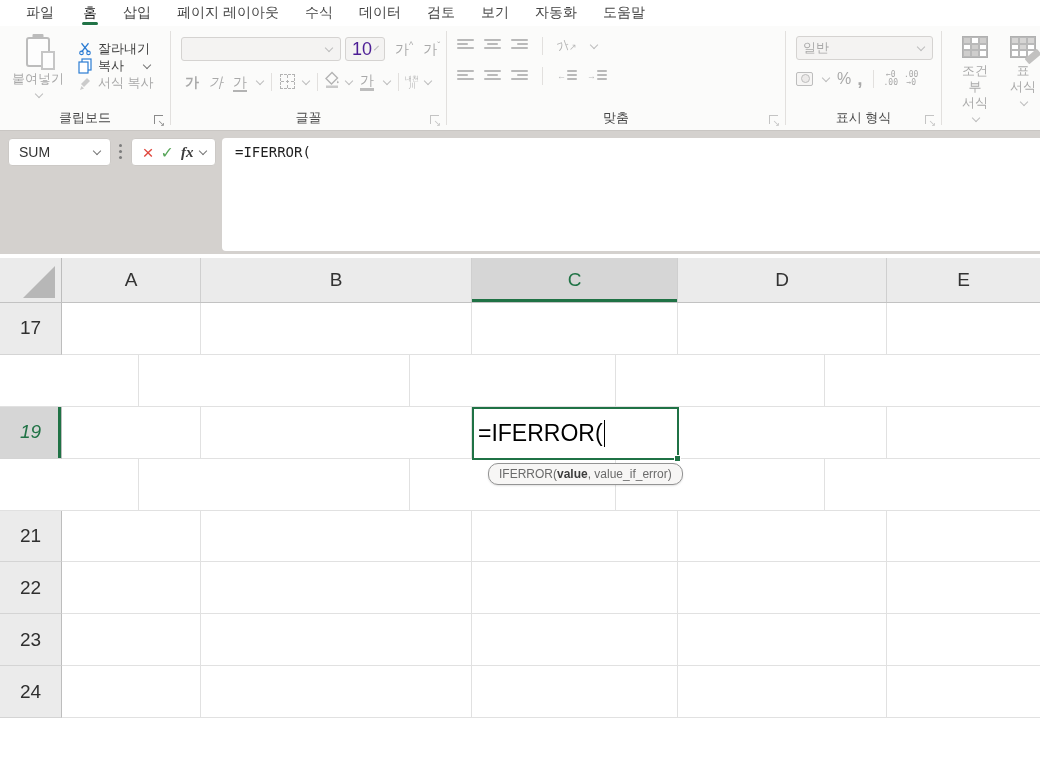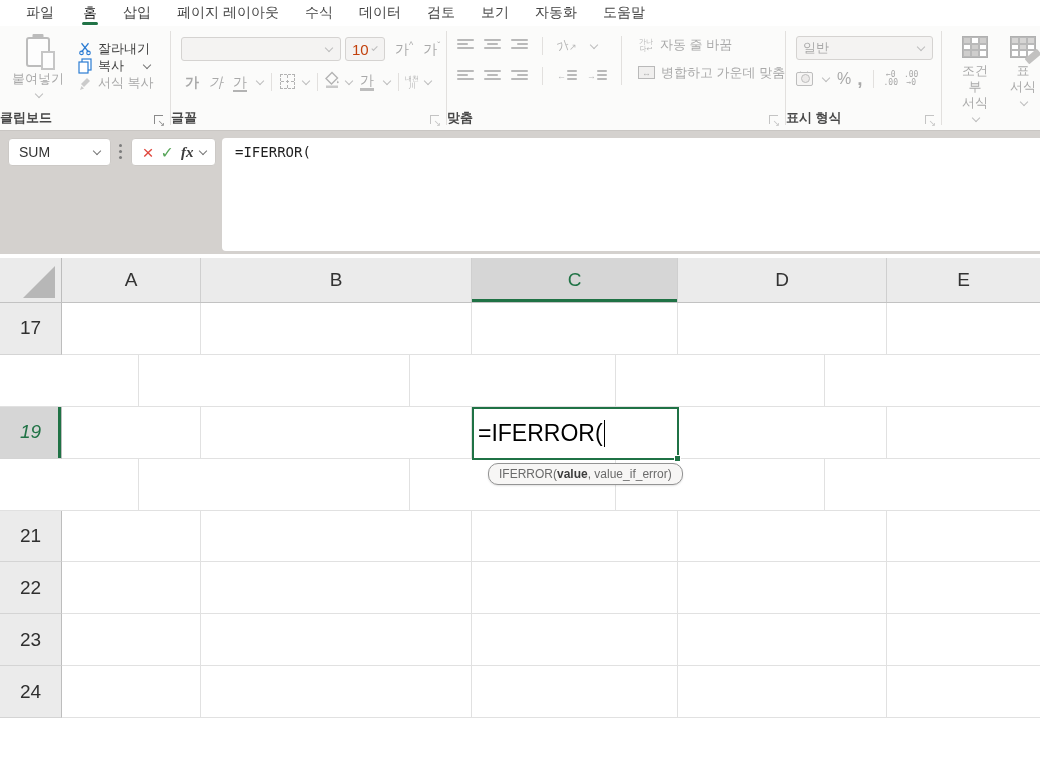--- a/index.html
+++ b/index.html
@@ -16,22 +16,22 @@
   .tab.active { color:#1e1e1e; }
   .tab.active::after { content:""; position:absolute; left:12px; right:12px;
     bottom:1px; height:3px; background:#217346; border-radius:2px; }
 
   
   .ribbon { position:absolute; top:26px; left:0; right:0; height:105px;
     background:#fbfbfa; border-bottom:1px solid #c9c6c3; display:flex; }
   .group { position:relative; height:100%; flex:0 0 auto; }
   .group.last { flex:1 1 auto; }
   .gsep { width:1px; background:#e2e0de; margin:5px 0; flex:0 0 1px; }
-  .g-label { position:absolute; left:0; right:0; bottom:3px; 
-    font-size:13px; color:#484848;font-weight:bold; }
+  .g-label { position:absolute; left:0; right:0; bottom:3px; text-align:center;
+    font-size:13px; color:#484848; }
   .launcher { position:absolute; right:7px; bottom:6px; width:9px; height:9px;
     border-top:1px solid #8a8a8a; border-left:1px solid #8a8a8a; }
   .launcher .la { position:absolute; right:-2px; bottom:-4px; font-size:9px;
     line-height:9px; color:#8a8a8a; }
   .launcher.dim { border-color:#c4c4c4; } .launcher.dim .la { color:#c4c4c4; }
   .dis { color:#a9a9a9 !important; }
   .lbl13 { font-size:13px; color:#3f3f3f; white-space:nowrap; }
   .chev { display:inline-block; width:6px; height:6px; border-right:1.3px solid #767676;
     border-bottom:1.3px solid #767676; transform:rotate(45deg); margin:0 2px 2px 4px; }
   .chev.dim { border-color:#bdbdbd; }
@@ -48,21 +48,21 @@
     background:#fdfdfd; border:2px solid #c6c6c6; }
   .clip-col { display:flex; flex-direction:column; padding:6px 0 0 12px; }
   .r-item { display:flex; align-items:center; gap:6px; height:17px; }
 
   
   .g-font { width:275px; }
   .g-font .row1 { display:flex; align-items:center; gap:4px; padding:11px 0 0 10px; }
   .combo { height:24px; background:#f4f3f2; border:1px solid #d5d3d1; border-radius:3px;
     display:flex; align-items:center; justify-content:space-between; padding:0 6px; }
   .fname { width:160px; }
-  .fsize { width:40px; font-size:15px; color:#c2410c; }
+  .fsize { width:40px; font-size:18px; color:#4c1d95; }
   .ga { font-size:14px; color:#a9a9a9; position:relative; margin-left:6px; }
   .ga sup { font-size:9px; }
   .g-font .row2 { display:flex; align-items:center; gap:2px; padding:10px 0 0 10px; }
   .fbtn { display:flex; align-items:flex-end; padding:0 4px; height:20px;
     font-size:14px; color:#a9a9a9; }
   .fbtn.b { font-weight:bold; } .fbtn.i { font-style:italic; }
   .fbtn.u span { border-bottom:2px solid #b3b3b3; line-height:15px; }
   .msep { width:1px; height:18px; background:#e2e0de; margin:0 4px; }
   .border-ic { width:15px; height:15px; border:1px dashed #b3b3b3; position:relative; margin:0 2px; }
   .border-ic::before { content:""; position:absolute; left:0; right:0; top:6px;
@@ -341,33 +341,20 @@
             <span class="ind">
                 <span>→</span>
                 <span class="bars" style="width:10px">
                   <i class="w100"></i>
                   <i class="w100"></i>
                   <i class="w100"></i>
                 </span>
               </span>
           </div>
         </div>
-        <div class="al-right">
-          <div class="r-item">
-            <span class="wrap-ic"><span>가나</span><br><span>다↩</span></span>
-            <span class="lbl13 dis">자동 줄 바꿈</span>
-          </div>
-          <div class="r-item">
-            <span class="merge-ic">
-                <span>↔</span>
-              </span>
-            <span class="lbl13 dis">병합하고 가운데 맞춤</span>
-            <span class="chev dim" style="margin-left:10px"></span>
-          </div>
-        </div>
       </div>
       <div class="g-label">맞춤</div>
       <span class="launcher dim">
           <span class="la">↘</span>
         </span>
     </div>
     <div class="gsep"></div>
 
     <div class="group g-num">
       <div class="row1">

